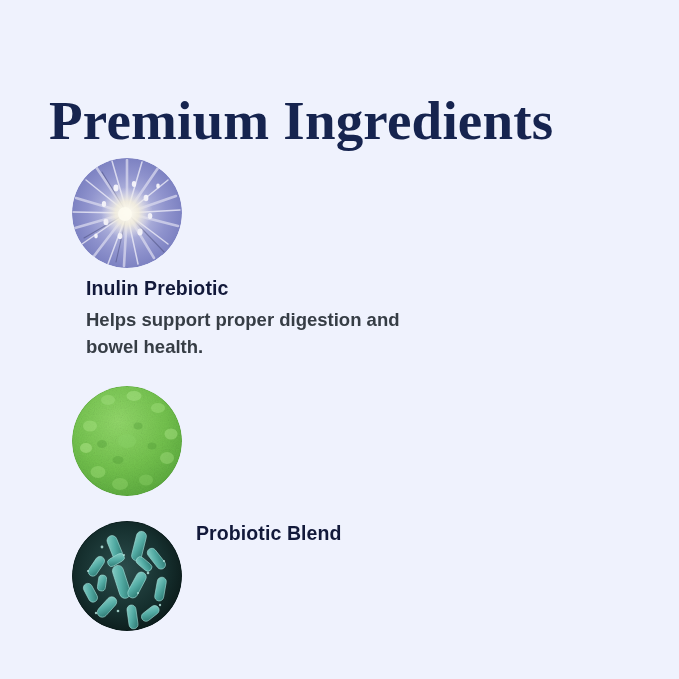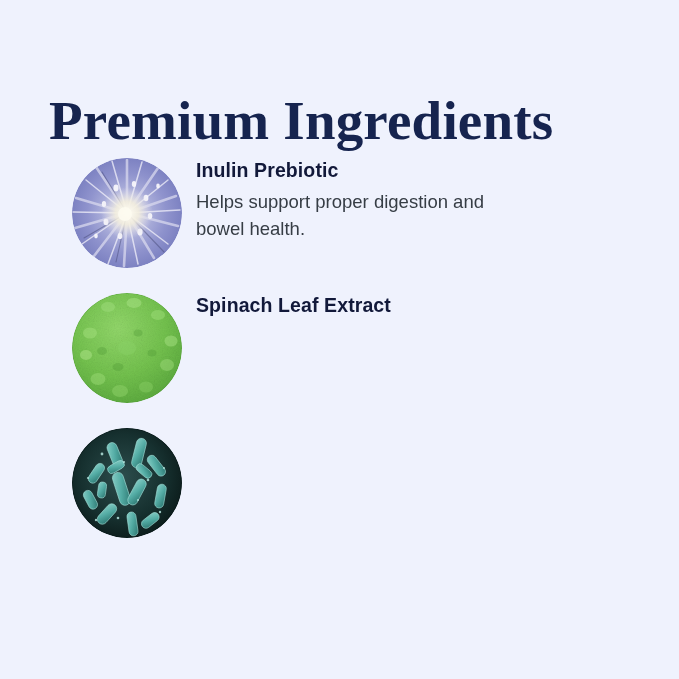--- a/index.html
+++ b/index.html
@@ -70,29 +70,29 @@
     font-size: 19.5px;
     font-weight: 700;
     color: #12193a;
     letter-spacing: 0.1px;
     line-height: 1.25;
     margin: 0 0 7px 0;
   }
   .ing-desc {
     font-family: "Liberation Sans", sans-serif;
     font-size: 18.5px;
-    font-weight: 400;
+    font-weight: 700;
     color: #363d45;
     line-height: 1.45;
     margin: 0;
     white-space: pre-line;
   }
 
   
-  .row-1 { margin-bottom: 17px; }
+  .row-1 { margin-bottom: 17px; flex-direction: column; }
   .row-2 { margin-bottom: 17px; }
   .row-3 { margin-bottom: 0; }
 </style>
 </head>
 <body>
 
 <div class="page">
 
   <h1 class="page-title">Premium Ingredients</h1>
 
@@ -218,21 +218,20 @@
               <ellipse cx="30" cy="58" rx="5" ry="4"></ellipse>
               <ellipse cx="66" cy="40" rx="4.5" ry="3.6"></ellipse>
               <ellipse cx="46" cy="74" rx="5.5" ry="4"></ellipse>
               <ellipse cx="80" cy="60" rx="4.5" ry="3.6"></ellipse>
             </g>
             <circle cx="55" cy="55" r="55" fill="none" stroke="#4e9a33" stroke-width="1.6" opacity="0.45"></circle>
           </g>
         </svg>
       </div>
       <div class="row-text">
-        <p class="ing-title">Spinach Leaf Extract</p>
       </div>
     </div>
 
     <div class="ingredient-row row-3">
       <div class="thumb">
         <svg viewBox="0 0 110 110" xmlns="http://www.w3.org/2000/svg" aria-hidden="true">
           <defs>
             <radialGradient id="probBg" cx="46%" cy="44%" r="70%">
               <stop offset="0%" stop-color="#2c4d4c"></stop>
               <stop offset="55%" stop-color="#16302f"></stop>
@@ -274,17 +273,18 @@
               <circle cx="46" cy="90" r="1.3"></circle>
               <circle cx="66" cy="72" r="1"></circle>
               <circle cx="16" cy="50" r="1.1"></circle>
               <circle cx="88" cy="84" r="1.2"></circle>
             </g>
             <circle cx="55" cy="55" r="55" fill="none" stroke="#0a1a19" stroke-width="2" opacity="0.55"></circle>
           </g>
         </svg>
       </div>
       <div class="row-text">
+        <p class="ing-title">Probiotic Blend</p>
       </div>
     </div>
 
   </div>
 </div>
 
 </body></html>

